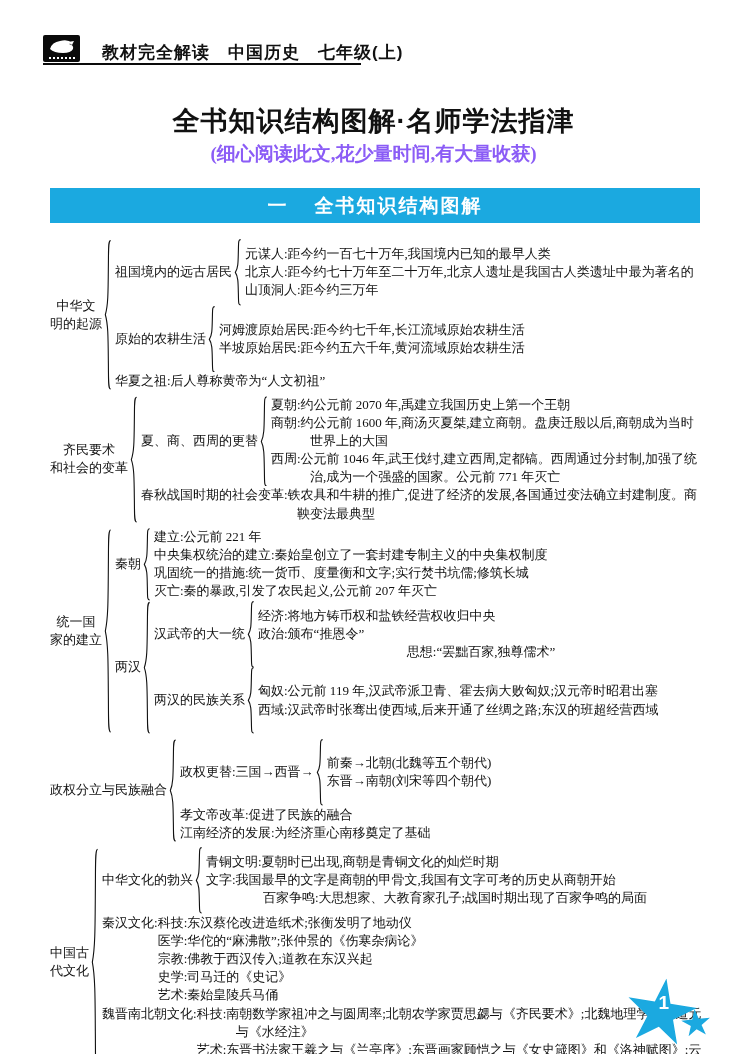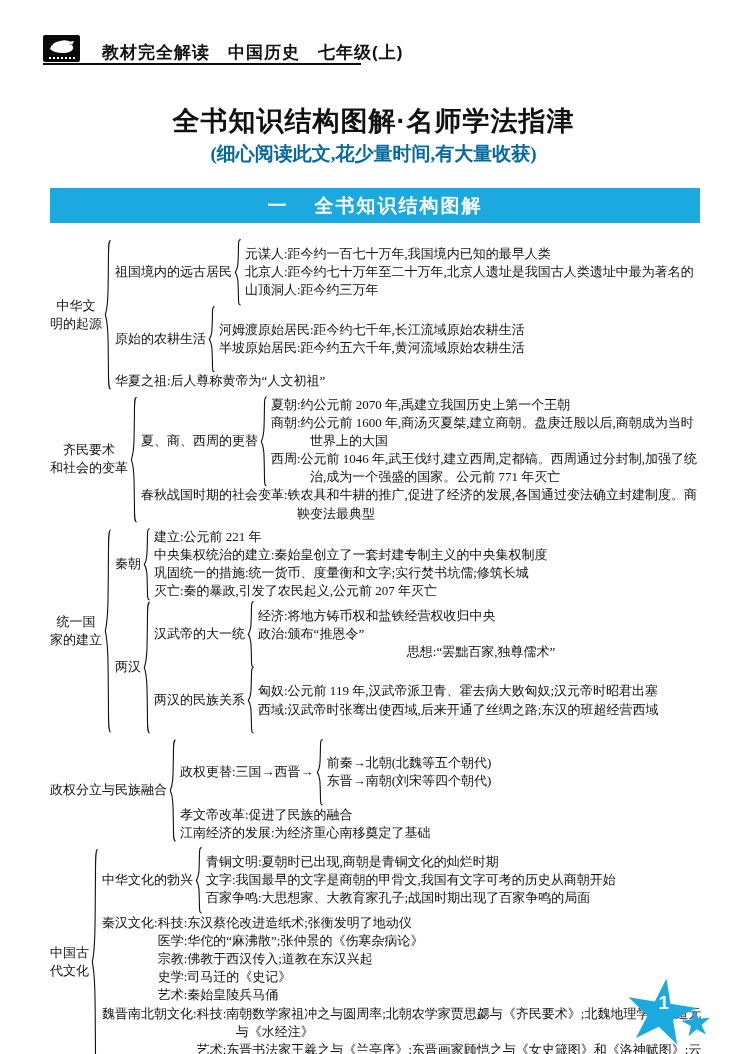--- a/index.html
+++ b/index.html
@@ -76,21 +76,21 @@
       <path d="M2 10 Q4 3 12 2 Q20 0 24 4 L21 5 Q26 6 25 10 Q23 14 15 14 Q6 14 2 10 Z" fill="#ffffff"></path>
       <path d="M20 3 L26 2 L24 6 Z" fill="#ffffff"></path>
     </svg>
     <div class="logo-strip"></div>
   </div>
   <div class="header-title">教材完全解读　中国历史　七年级(上)</div>
   <div class="header-rule"></div>
 </div>
 
 <div class="main-title">全书知识结构图解·名师学法指津</div>
-<div class="sub-title" id="subTitle" style="color: #0369a1;">(细心阅读此文,花少量时间,有大量收获)</div>
+<div class="sub-title" id="subTitle" style="color: #8b5cf6;">(细心阅读此文,花少量时间,有大量收获)</div>
 
 <div class="banner" id="sectionBanner" style="background: rgb(27, 169, 224);">
   <span class="idx">一</span>
   <span>全书知识结构图解</span>
 </div>
 
 <div id="diagram">
     <div class="node-row section">
       <div class="node-label">中华文
 明的起源</div>
@@ -249,21 +249,21 @@
         <div class="node-row">
           <div class="node-label">中华文化的勃兴</div>
           <div class="brace-wrap">
             <svg viewBox="0 0 12 100" preserveAspectRatio="none">
               <path d="M10 1 C6 1 7 6 6.5 20 C6.2 36 6 44 2 50 C6 56 6.2 64 6.5 80 C7 94 6 99 10 99" fill="none" stroke="#111" stroke-width="1.1" vector-effect="non-scaling-stroke"></path>
             </svg>
           </div>
           <div class="children">
             <div class="leaf" style="padding-left: 5em; text-indent: -5em;">青铜文明:夏朝时已出现,商朝是青铜文化的灿烂时期</div>
             <div class="leaf" style="padding-left: 3em; text-indent: -3em;">文字:我国最早的文字是商朝的甲骨文,我国有文字可考的历史从商朝开始</div>
-            <div class="leaf" style="padding-left: 5em; text-indent: -5em;">百家争鸣:大思想家、大教育家孔子;战国时期出现了百家争鸣的局面</div>
+            <div class="leaf" style="padding-left: 5em; text-indent: -5em; text-align: center;">百家争鸣:大思想家、大教育家孔子;战国时期出现了百家争鸣的局面</div>
           </div>
         </div>
         <div class="node-row no-brace">
           <div class="node-label">秦汉文化:</div>
           <div class="children">
             <div class="leaf" style="padding-left: 3em; text-indent: -3em;">科技:东汉蔡伦改进造纸术;张衡发明了地动仪</div>
             <div class="leaf" style="padding-left: 3em; text-indent: -3em;">医学:华佗的“麻沸散”;张仲景的《伤寒杂病论》</div>
             <div class="leaf" style="padding-left: 3em; text-indent: -3em;">宗教:佛教于西汉传入;道教在东汉兴起</div>
             <div class="leaf" style="padding-left: 3em; text-indent: -3em;">史学:司马迁的《史记》</div>
             <div class="leaf" style="padding-left: 3em; text-indent: -3em;">艺术:秦始皇陵兵马俑</div>

